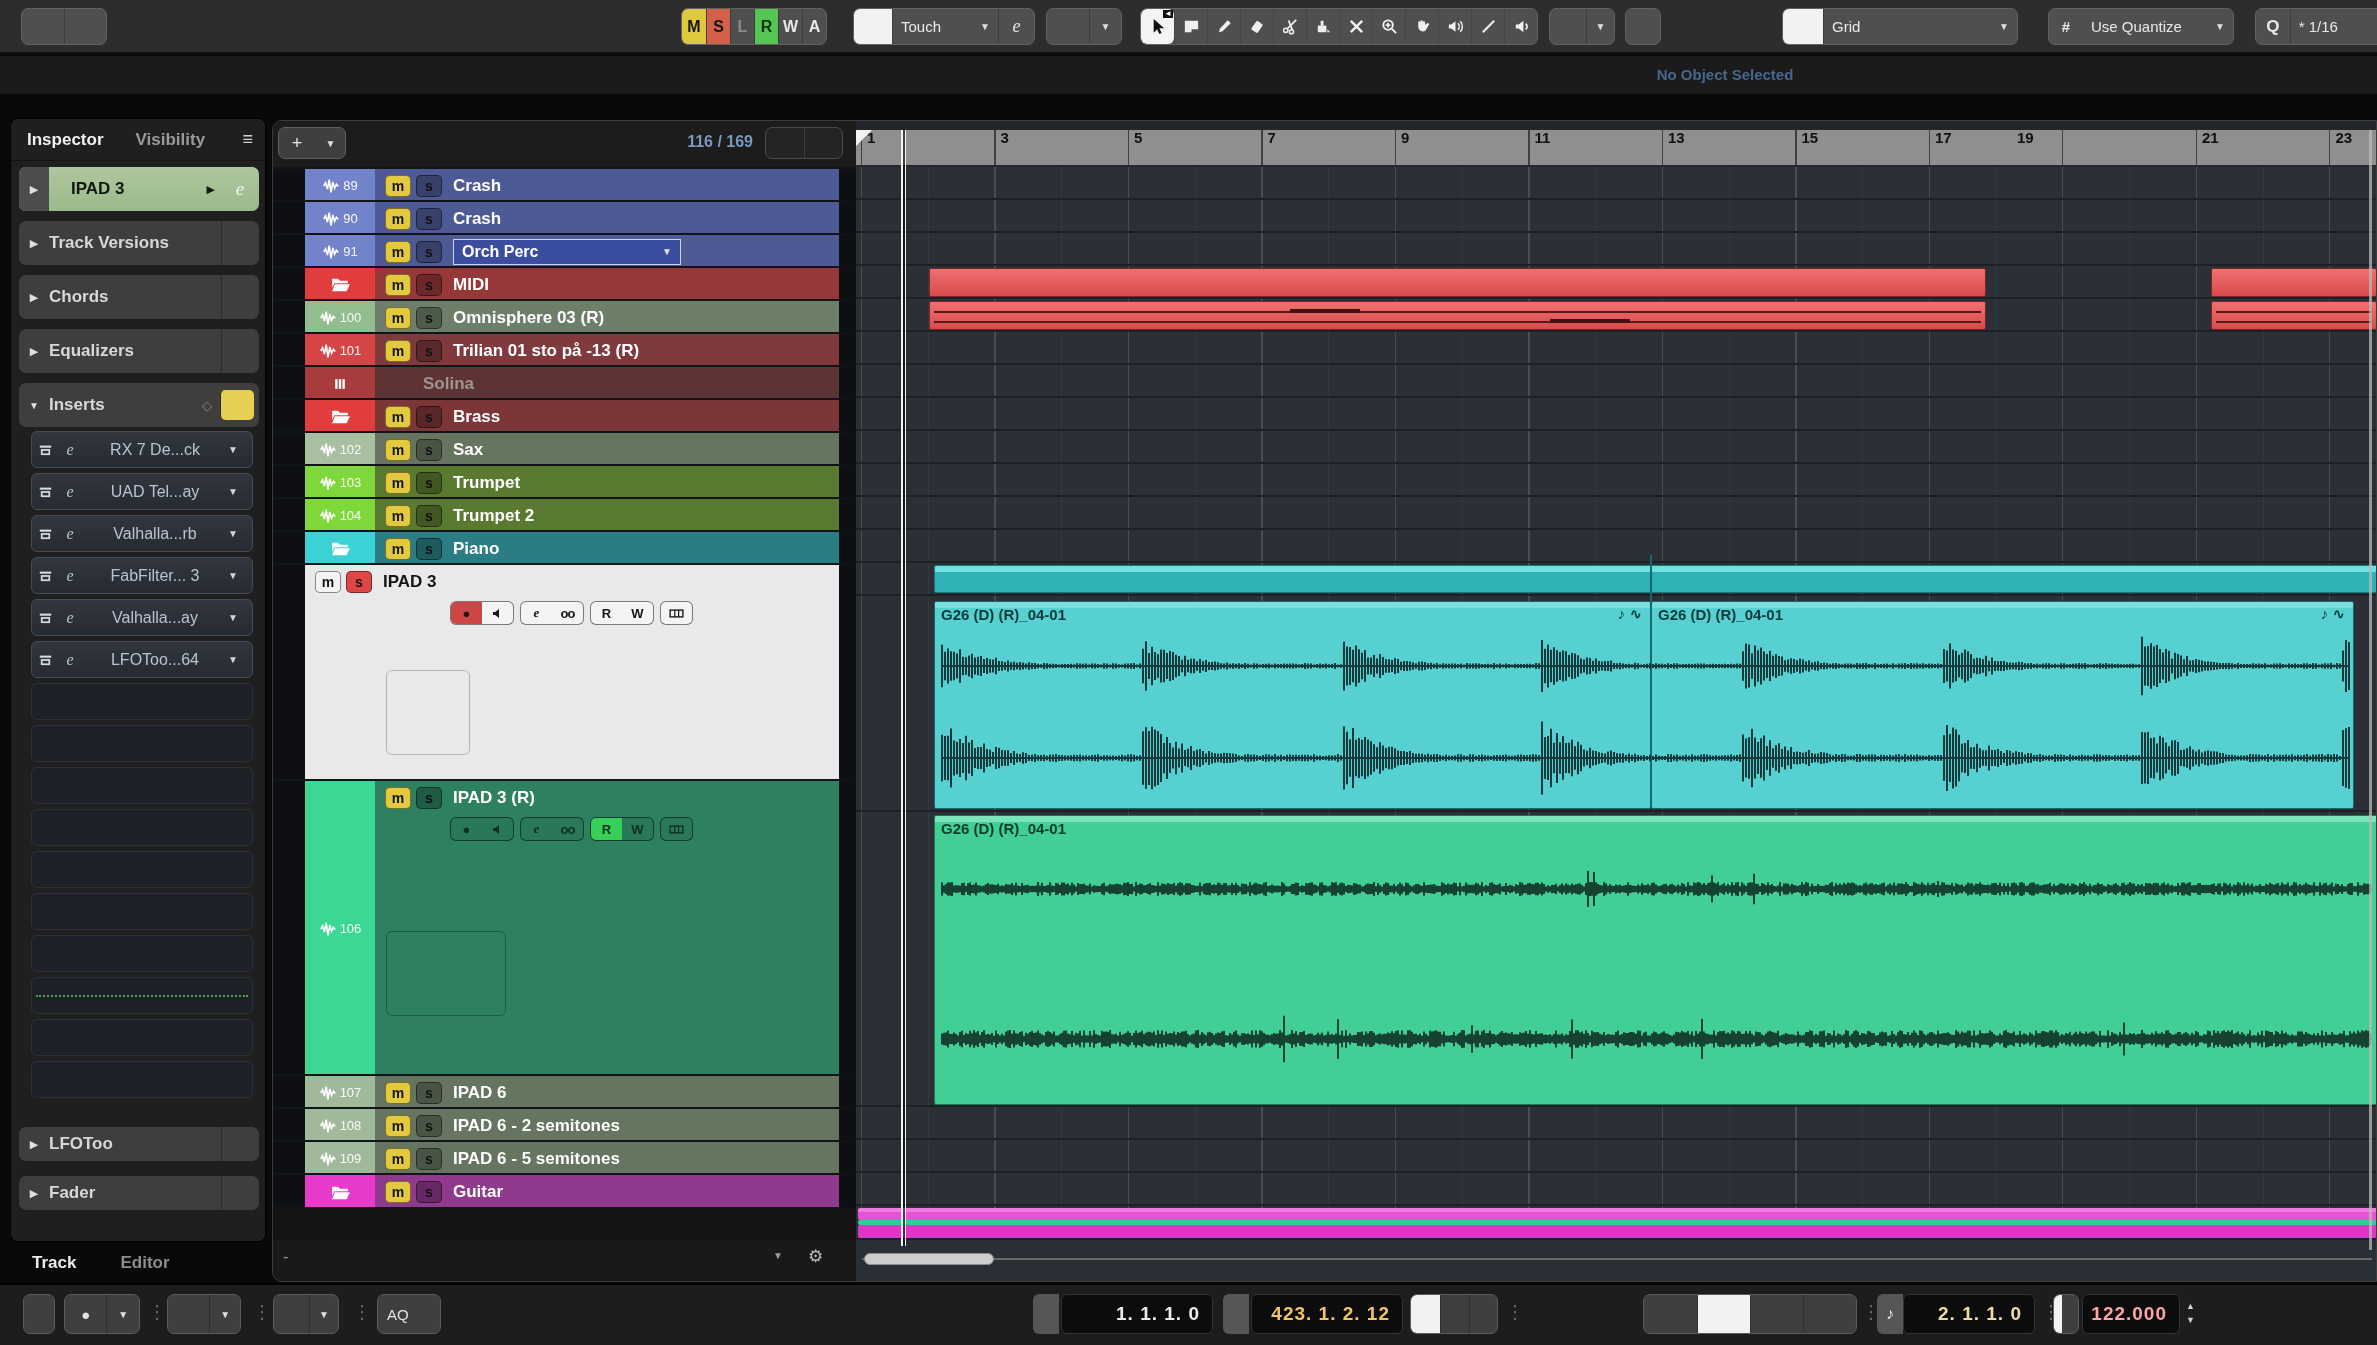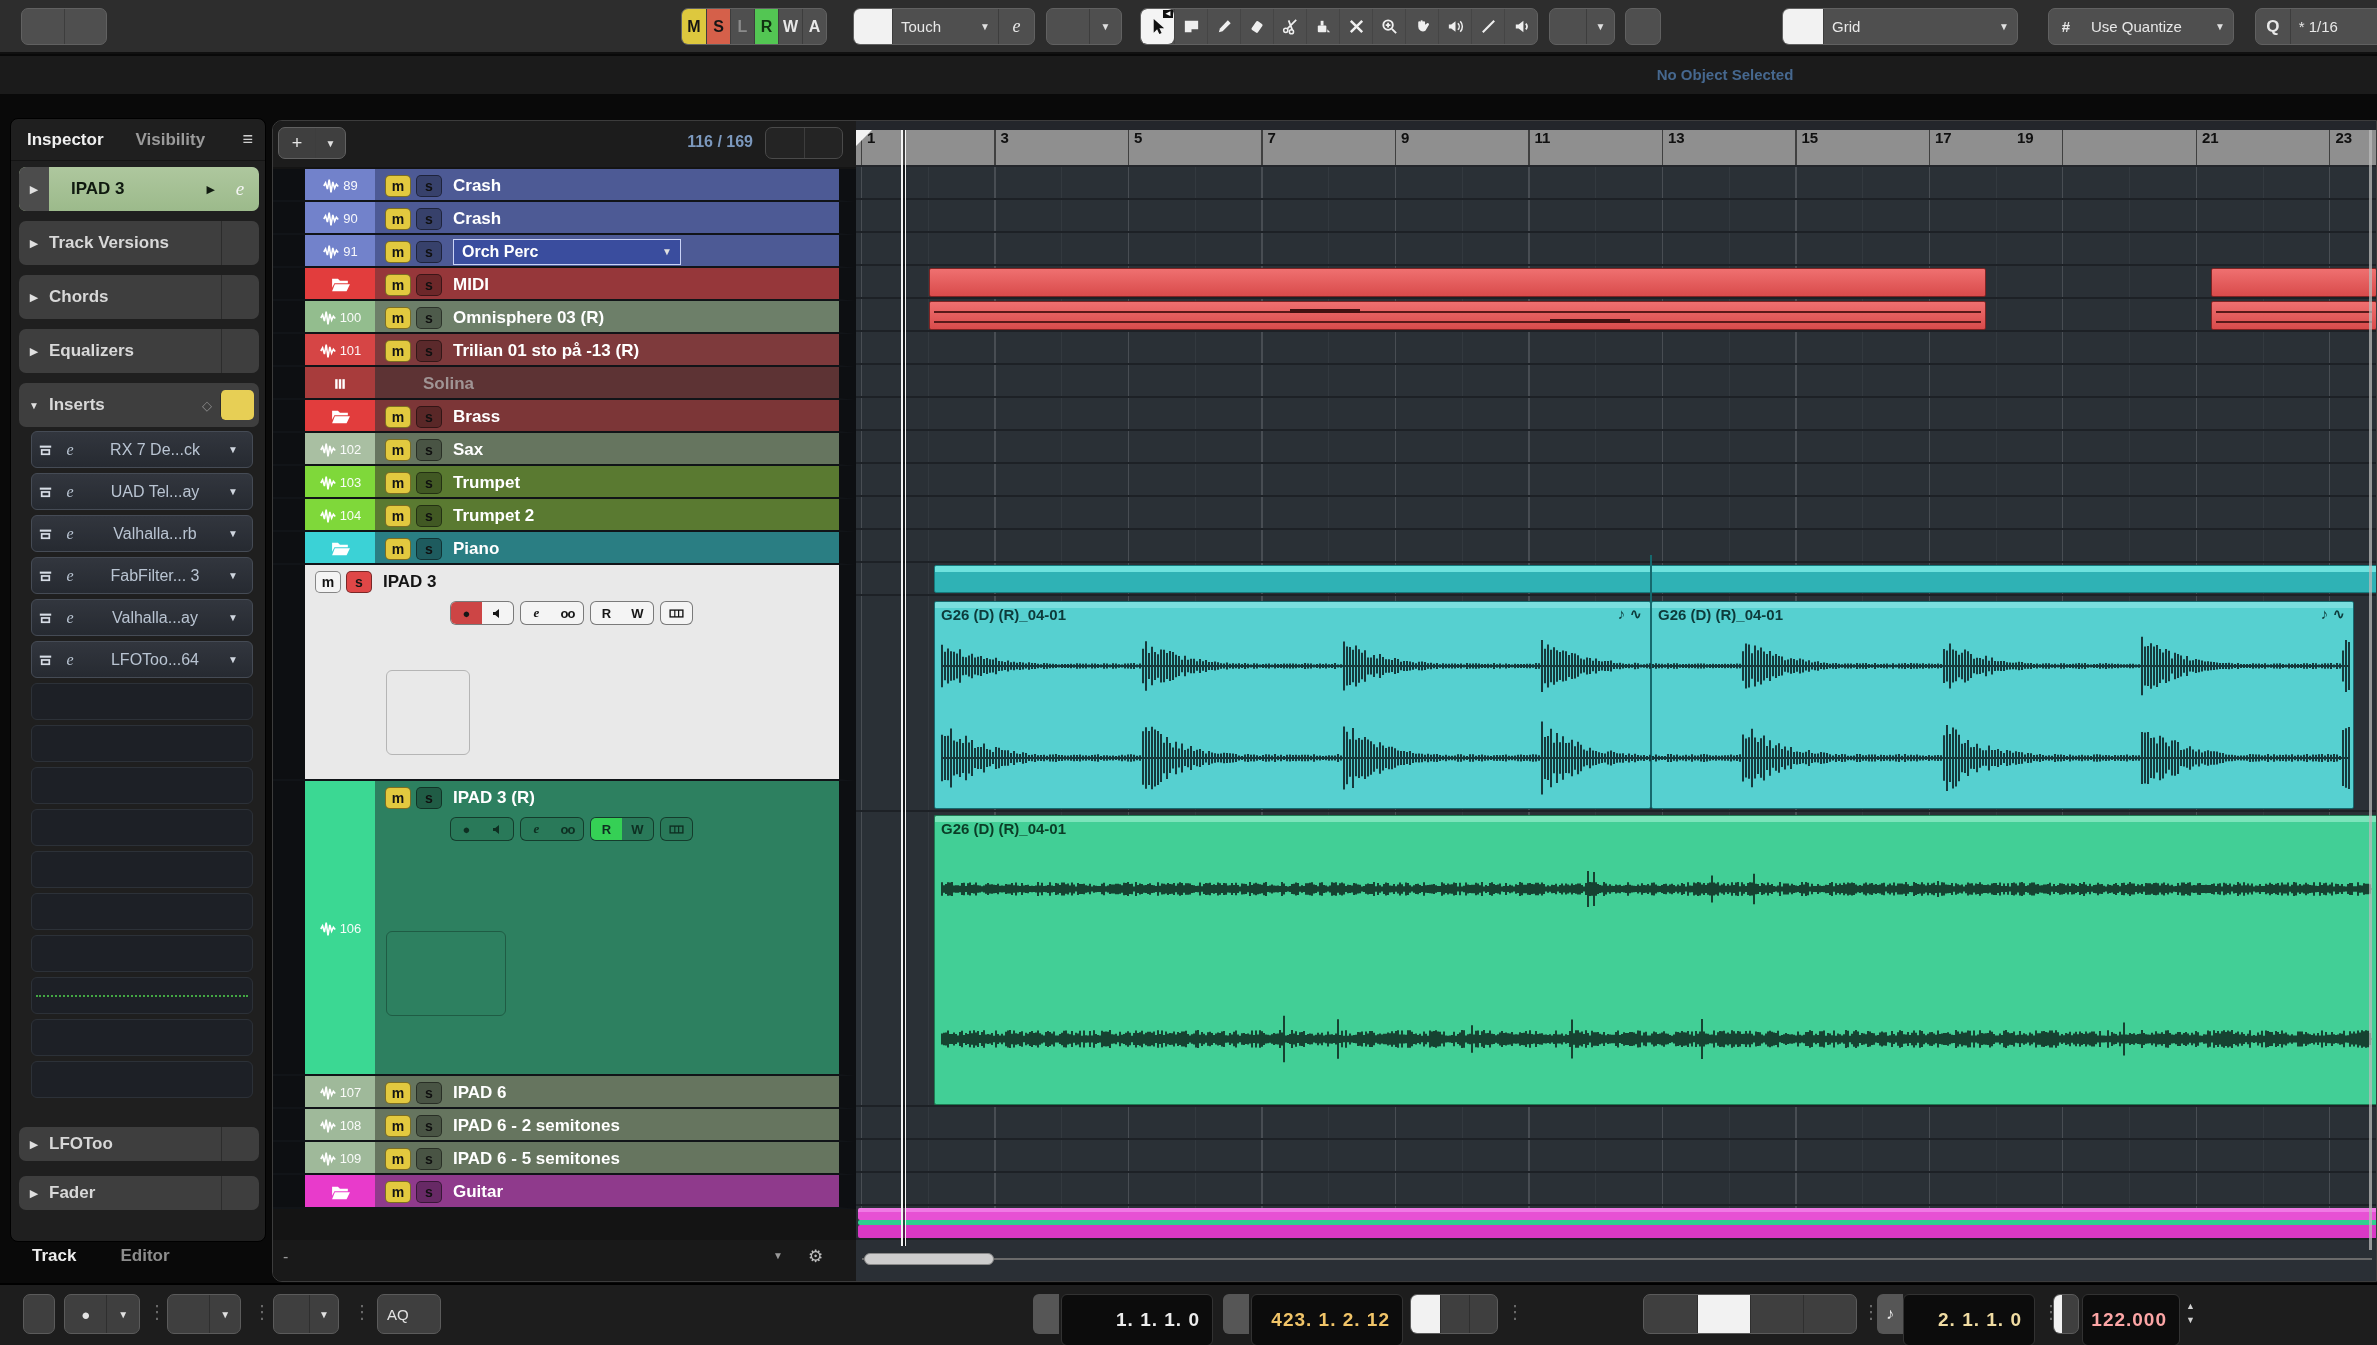--- a/index.html
+++ b/index.html
@@ -42,21 +42,21 @@
 .section.trk .arr{background:#4c4c4c;height:100%;display:flex;align-items:center;justify-content:center}
 .section.trk .ric{border-left:none;color:#f5f5f5;font-size:19px;font-style:italic;font-family:"Liberation Serif",serif}
 .islot{position:absolute;left:20px;width:222px;height:37px;border-radius:6px;display:flex;align-items:center;color:#b9c4d2}
 .islot.filled{background:linear-gradient(#32363e,#262a31);border:1px solid #454b55}
 .islot.empty{background:#1d2026;border:1px solid #2c3138}
 .islot .bic{width:26px;display:flex;justify-content:center;color:#d7dde6}
 .islot .eic{width:24px;font-style:italic;font-family:"Liberation Serif",serif;font-size:16px;text-align:center}
 .islot .itxt{flex:1;text-align:center;font-size:16px}
 .islot .icaret{width:24px;font-size:10px;color:#cfd5de}
 .islot.droptarget::after{content:"";position:absolute;left:4px;right:4px;top:17px;border-top:2px dotted #43a843}
-#insp-bottom-tabs{position:absolute;left:10px;top:1246px;width:256px;height:34px;display:flex;}
+#insp-bottom-tabs{position:absolute;left:10px;top:1246px;width:256px;height:34px;display:flex;align-items:center}
 .btab{font-size:17px;font-weight:bold;padding:0 22px}
 .btab.active{color:#ececec}
 .btab.idle{color:#8d8d8d}
 
 #project{position:absolute;left:272px;top:120px;width:2105px;height:1162px;background:#141414;border:1px solid #3c3c3c;border-radius:10px 0 0 10px;overflow:hidden}
 #tl-header{position:absolute;left:0;top:0;width:583px;height:46px;background:#1c1c1c}
 #tl-counter{position:absolute;left:400px;top:12px;width:80px;text-align:right;color:#7b98bd;font-weight:bold;font-size:16px}
 #tracks{position:absolute;left:0;top:48px;width:583px}
 .trow{position:relative;width:583px;display:flex;align-items:flex-start;border-bottom:2px solid #111418;border-right:17px solid #0d0f12;overflow:hidden}
 .trow .gut{width:32px;align-self:stretch;background:#0d0f12}
@@ -101,21 +101,21 @@
 #hscroll-line{position:absolute;height:2px;background:#6a6a6a}
 #hscroll-thumb{position:absolute;height:12px;background:#cdcdcd;border:1px solid #8a8a8a;border-radius:6px}
 #vscroll{position:absolute;width:3px;background:#b9b9b9;opacity:.75}
 #tl-bottom{position:absolute;left:0;top:1119px;width:583px;height:43px;background:#191919;color:#9a9a9a}
 
 #transport{position:absolute;left:0;top:1283px;width:2377px;height:62px;background:#1d1d1d;border-top:2px solid #000}
 .tgrp{position:absolute;top:9px;height:40px;background:#3f3f3f;border:1px solid #5b5b5b;border-radius:7px;display:flex;align-items:stretch;overflow:hidden}
 .tgrp .seg{display:flex;align-items:center;justify-content:center;color:#e3e3e3;padding:0 9px;font-size:15px}
 .tgrp .seg+.seg{border-left:1px solid #2f2f2f}
 .tgrp .seg.active{background:#f2f2f2;color:#111}
-.disp{position:absolute;top:9px;height:52px;background:#0c0c0c;border:1px solid #323232;border-radius:6px;display:flex;align-items:center;justify-content:flex-end;padding:0 12px;font-size:19px;font-weight:bold;letter-spacing:1px}
+.disp{position:absolute;top:9px;height:40px;background:#0c0c0c;border:1px solid #323232;border-radius:6px;display:flex;align-items:center;justify-content:flex-end;padding:0 12px;font-size:19px;font-weight:bold;letter-spacing:1px}
 .dots{position:absolute;top:16px;color:#6e6e6e;font-size:18px;letter-spacing:-2px}
 .flagbtn{position:absolute;top:9px;width:26px;height:40px;background:#565656;border-radius:6px 0 0 6px;display:flex;align-items:center;justify-content:center;color:#ececec}
 </style>
 </head>
 <body>
 
 <div id="topbar">
   <div class="grp" style="left:21px;width:86px">
     <div class="seg" style="width:43px">
         <span class="icon"></span>

